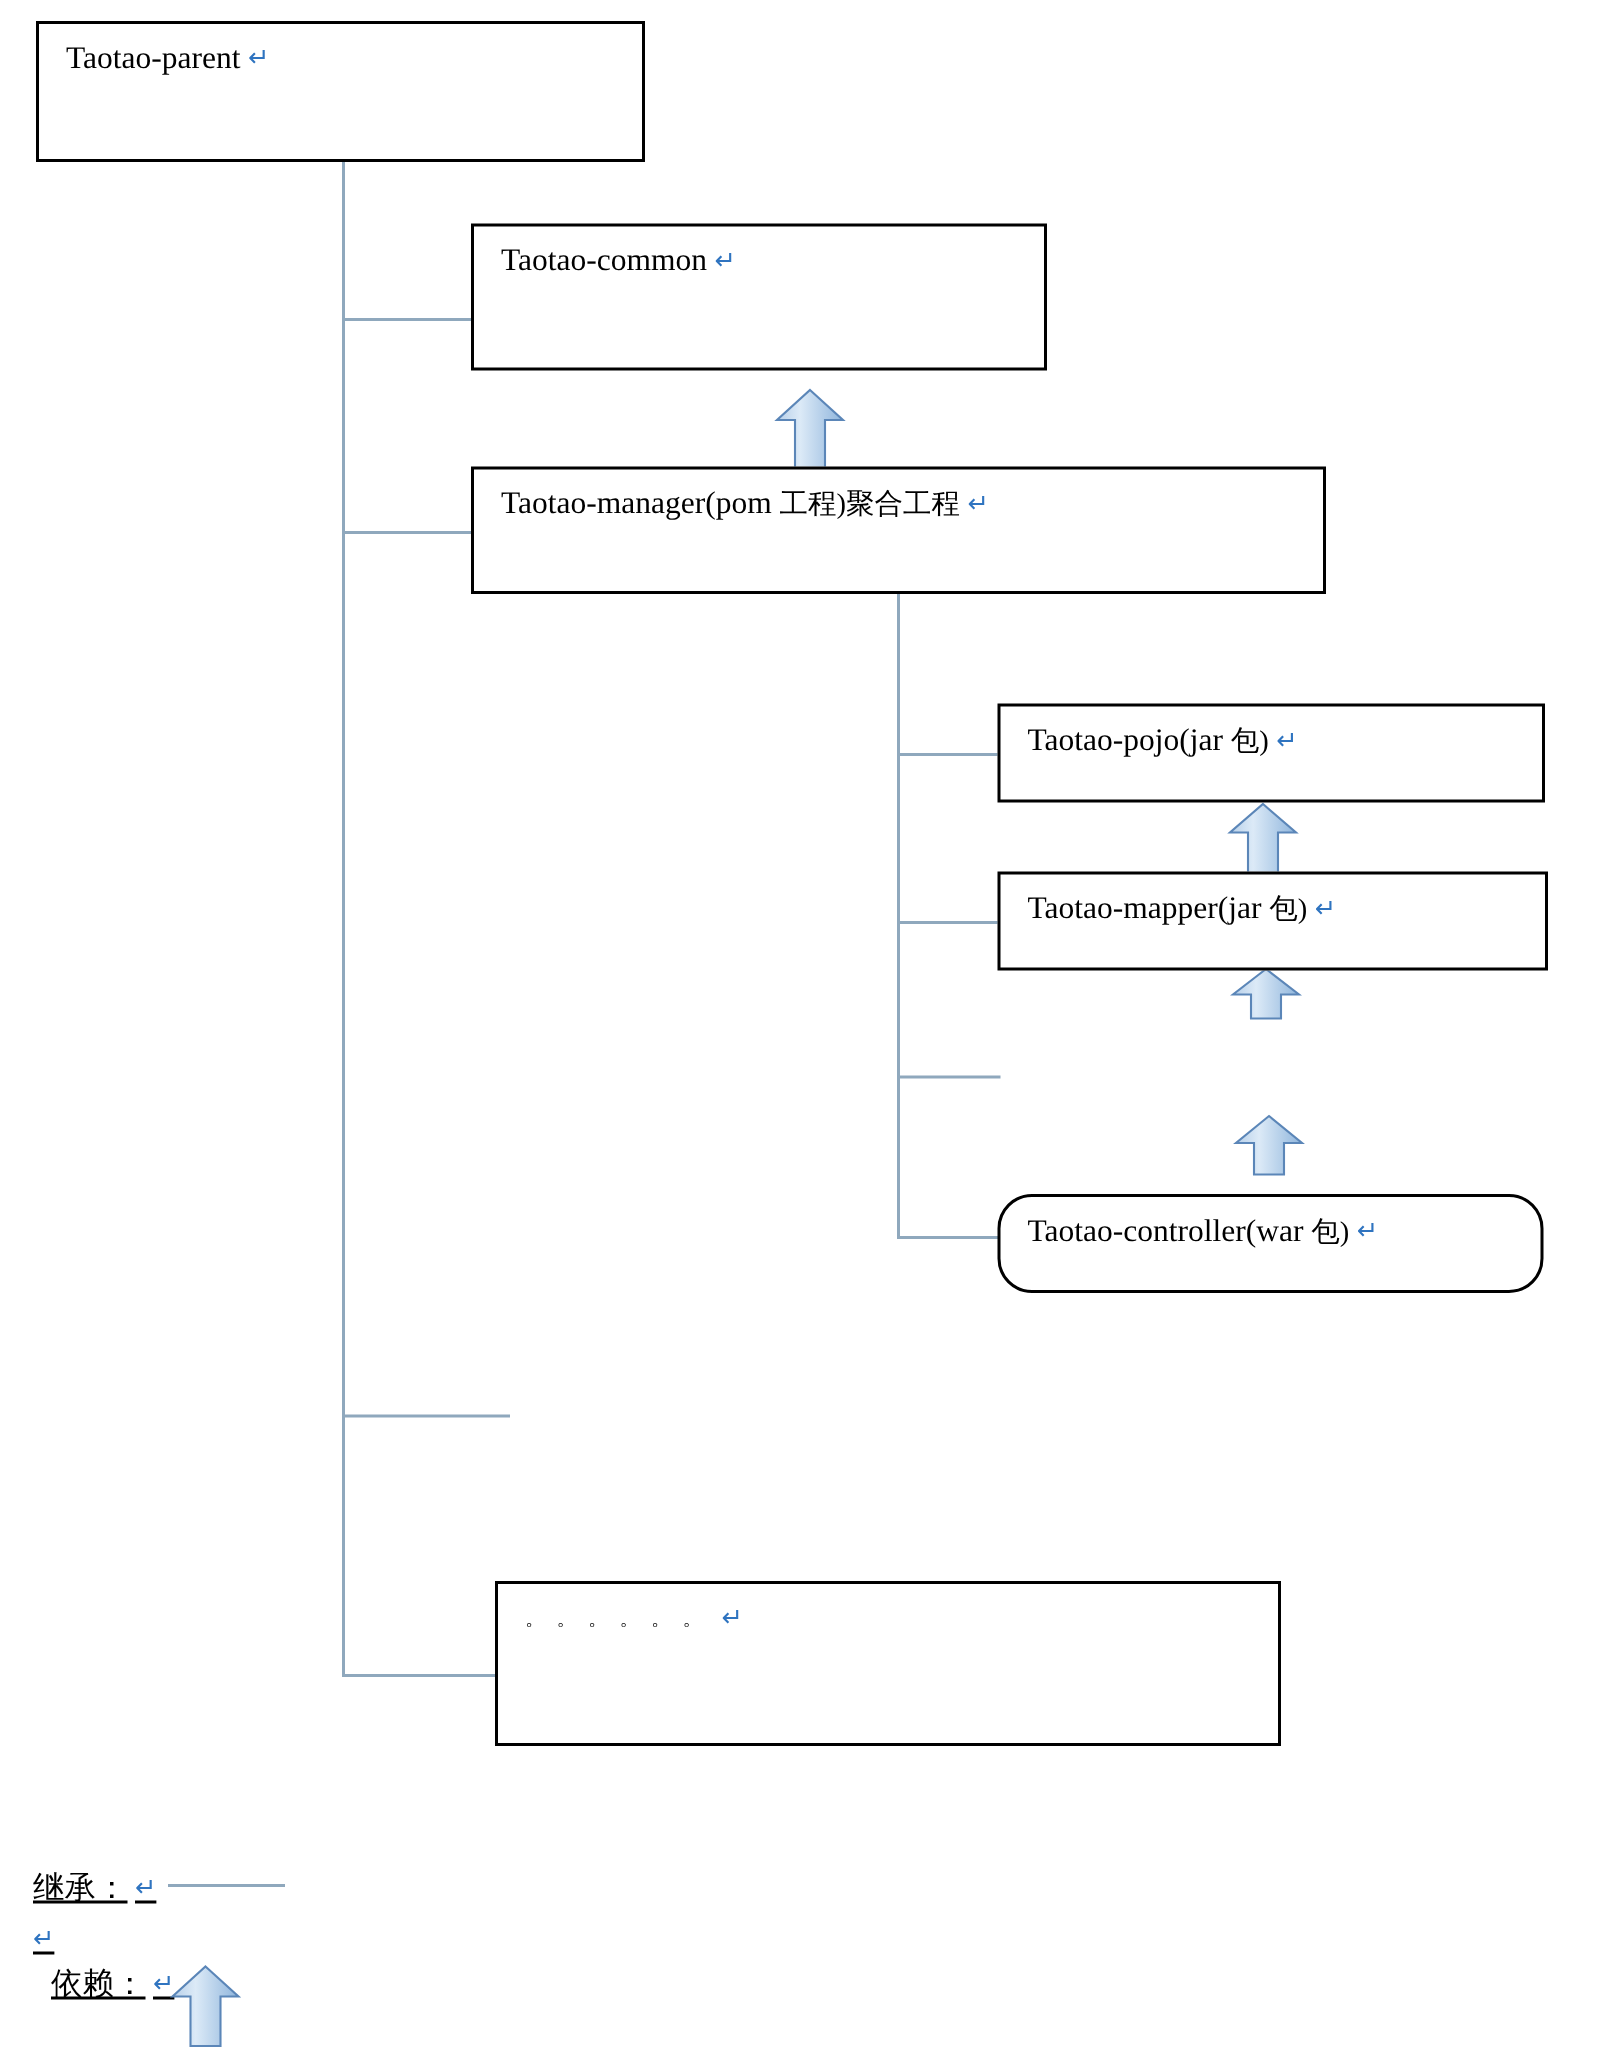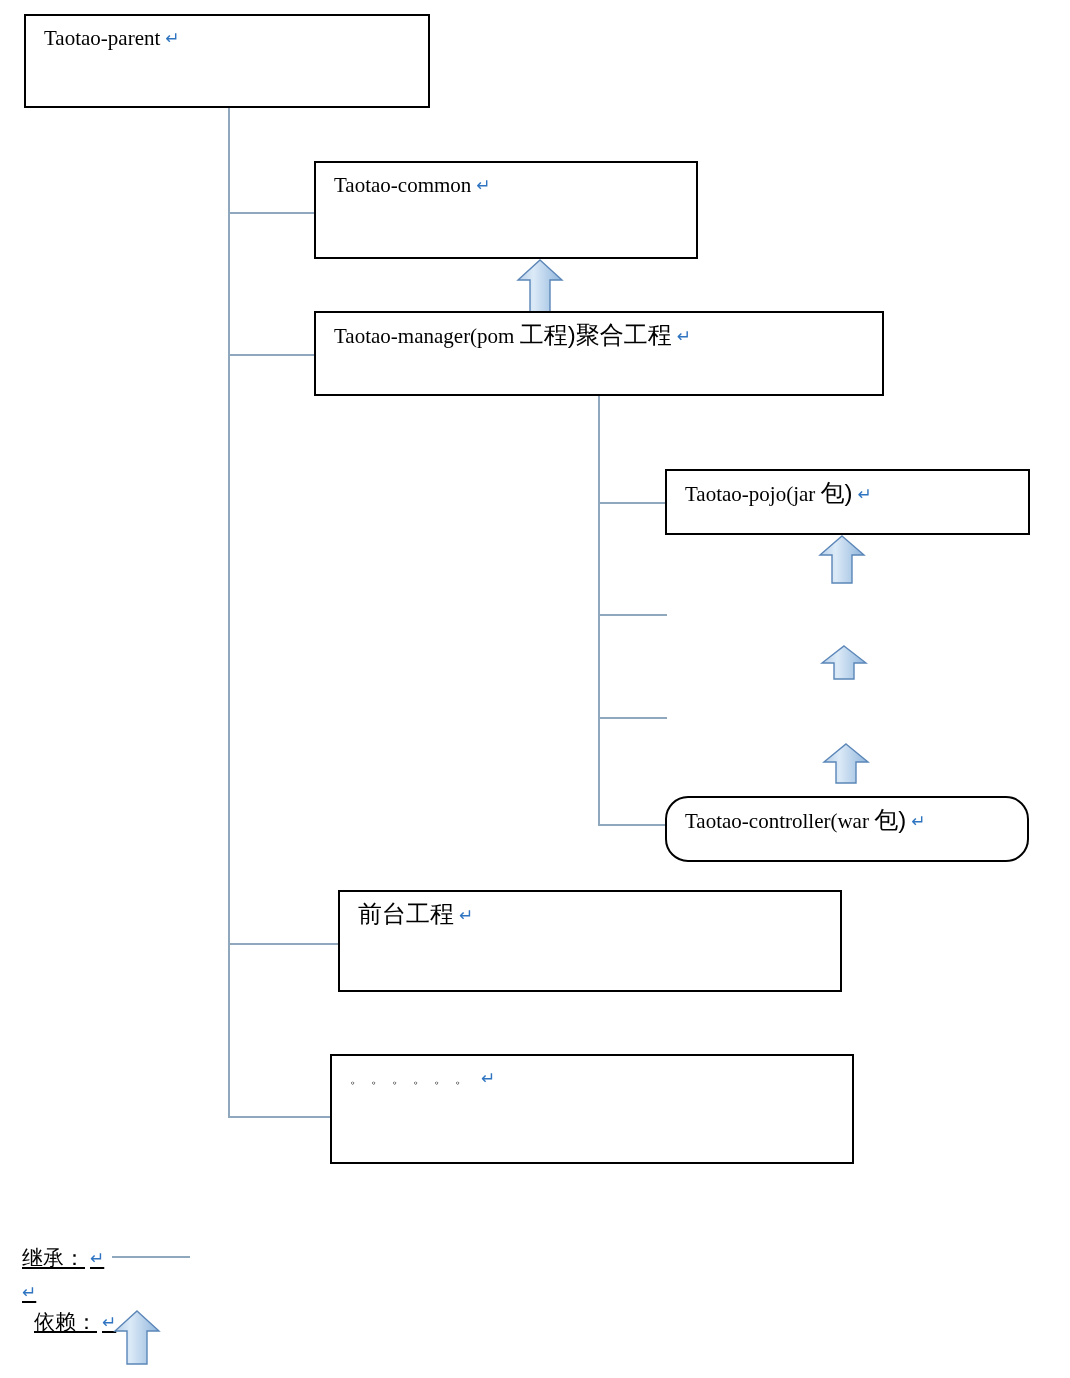--- a/index.html
+++ b/index.html
@@ -30,22 +30,22 @@
     position: absolute;
     left: 18px;
     top: 9px;
     font-size: 21px;
     line-height: 26px;
     white-space: nowrap;
     color: #000000;
     font-family: "Liberation Serif", "DejaVu Serif", serif;
   }
   .node-label .cjk {
-    font-family: Liberation Sans, sans-serif;
-    font-size: 24px;
+    font-family: Liberation Serif, serif;
+    font-size: 19px;
     margin-top: 10px;
   }
   .pilcrow {
     color: #2f74c0;
     font-family: "DejaVu Sans", sans-serif;
     font-size: 17px;
     margin-left: 5px;
     vertical-align: 1px;
   }
   .dots {
@@ -152,51 +152,51 @@
       <polygon points="24,2 46,20 34,20 34,41 14,41 14,20 2,20" fill="url(#ag4)" stroke="#5b86b8" stroke-width="1.4"></polygon>
     </svg>
   </div>
 
   <div class="node" style="left:24px; top:14px; width:406px; height:94px;">
     <div class="node-label">
       <span>Taotao-parent</span><span class="pilcrow">↵</span>
     </div>
   </div>
 
-  <div class="node" style="left:314px; top:161px; width:384px; height:98px;">
+  <div class="node" style="left:314px; top:149px; width:384px; height:98px;">
     <div class="node-label">
       <span>Taotao-common</span><span class="pilcrow">↵</span>
     </div>
   </div>
 
   <div class="node" style="left:314px; top:311px; width:570px; height:85px;">
     <div class="node-label">
       <span>Taotao-manager(pom </span><span class="cjk">工程)聚合工程</span><span class="pilcrow">↵</span>
     </div>
   </div>
 
   <div class="node" style="left:665px; top:469px; width:365px; height:66px;">
     <div class="node-label">
       <span>Taotao-pojo(jar </span><span class="cjk">包)</span><span class="pilcrow">↵</span>
     </div>
   </div>
 
+  <div class="node" style="left:665px; top:581px; width:367px; height:66px;">
+    <div class="node-label">
+      <span>Taotao-mapper(jar </span><span class="cjk">包)</span><span class="pilcrow">↵</span>
+    </div>
+  </div>
 
 
   <div class="node" style="left:665px; top:796px; width:364px; height:66px;border-radius:23px;">
     <div class="node-label">
       <span>Taotao-controller(war </span><span class="cjk">包)</span><span class="pilcrow">↵</span>
     </div>
   </div>
 
-  <div class="node" style="left:338px; top:890px; width:504px; height:102px;">
-    <div class="node-label">
-      <span class="cjk">前台工程</span><span class="pilcrow">↵</span>
-    </div>
-  </div>
 
   <div class="node" style="left:330px; top:1054px; width:524px; height:110px;">
     <div class="node-label">
       <span class="dots">。。。。。。</span><span class="pilcrow">↵</span>
     </div>
   </div>
 
   <div class="legend-row" style="left:22px; top:1244px;">
     <span>继承：</span><span class="pilcrow">↵</span>
   </div>

